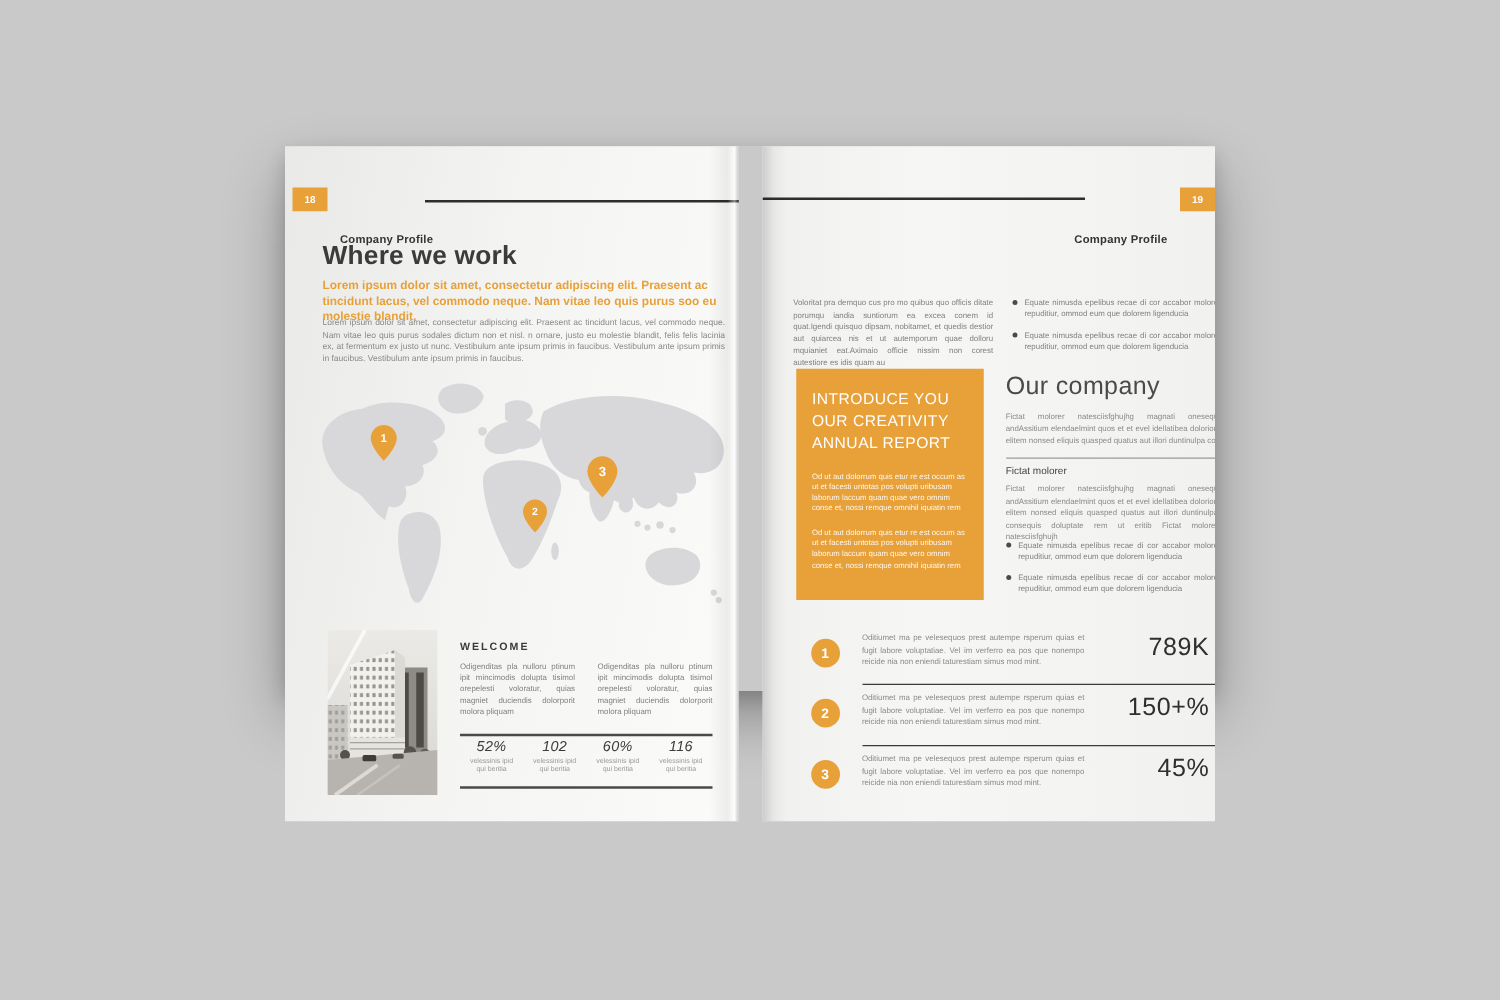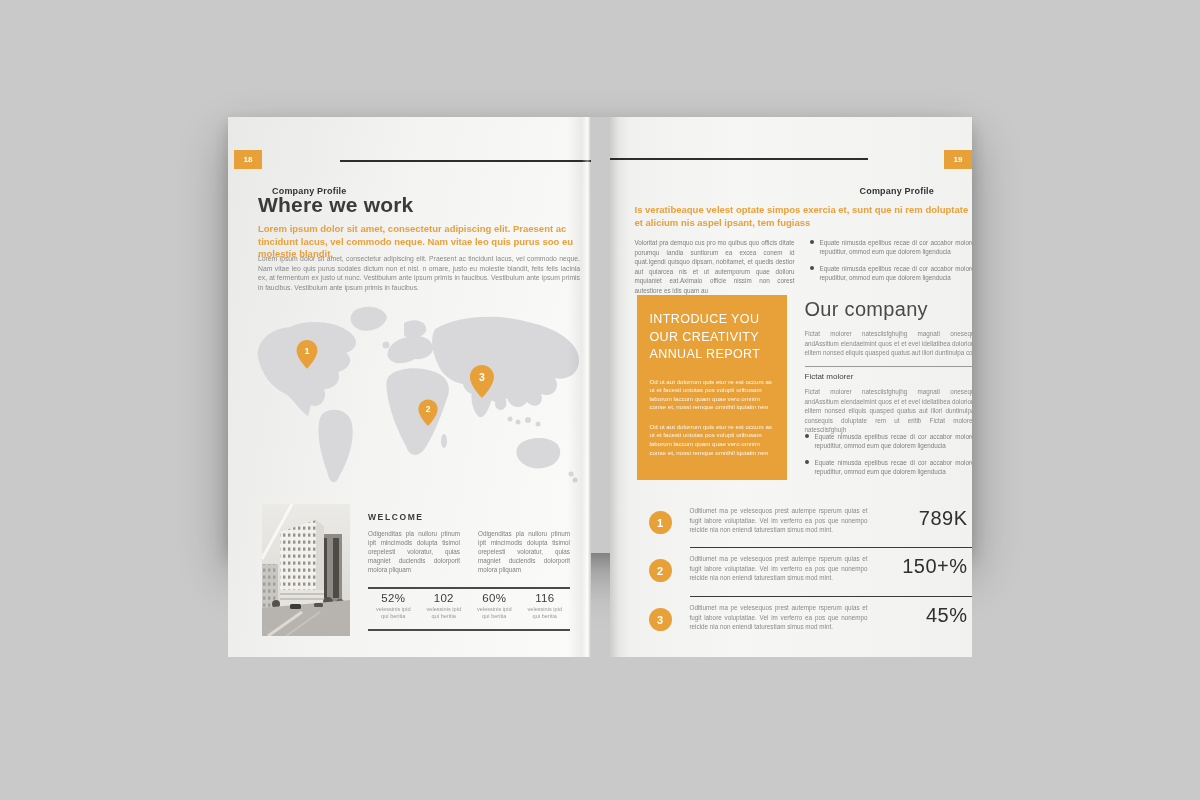--- a/index.html
+++ b/index.html
@@ -46,21 +46,21 @@
   .page-body{position:absolute;left:30px;top:137px;width:322px;margin:0;font-size:6.8px;line-height:9.5px;color:var(--muted,#8A8A8A);text-align:justify;}
   .map-wrap{position:absolute;left:10px;top:182px;width:360px;height:196px;}
   .photo{position:absolute;left:34px;top:387px;width:88px;height:132px;}
   .welcome-h{position:absolute;left:140px;top:395px;font-size:8.5px;font-weight:bold;letter-spacing:1.6px;color:#3b3b3b;}
   .wcol{position:absolute;top:412px;width:92px;margin:0;font-size:6.3px;line-height:9px;color:#808080;text-align:justify;}
   .wcol1{left:140px;} .wcol2{left:250px;}
   .stats-line{position:absolute;left:140px;width:202px;height:1.5px;background:#4a4a4a;}
   .stats-line-top{top:470px;} .stats-line-bottom{top:512px;}
   .stats{position:absolute;left:140px;top:475px;width:202px;display:flex;}
   .stat{flex:1;text-align:center;}
-  .stat-value{font-size:11.5px;color:#3c3c3c;letter-spacing:.3px;}
+  .stat-value{font-size:11.5px;color:#3c3c3c;letter-spacing:.3px;font-style:italic;}
   .stat-caption{margin:2px auto 0;width:42px;font-size:5.6px;line-height:7px;color:#9a9a9a;}
   
   .intro{position:absolute;left:25px;top:86px;width:340px;margin:0;font-size:9.5px;font-weight:bold;line-height:13px;color:var(--accent,#E8A039);}
   .col-left{position:absolute;left:25px;top:121px;width:160px;margin:0;font-size:6.3px;line-height:9.5px;color:#808080;text-align:justify;}
   .col-right{position:absolute;left:200px;top:121px;width:165px;}
   .bullet-item{display:flex;gap:6px;margin-bottom:8px;}
   .dot{flex:0 0 4px;height:4px;border-radius:50%;background:#4a4a4a;margin-top:2px;}
   .bullet-text{font-size:6.3px;line-height:9px;color:#808080;text-align:justify;}
   .intro-box{position:absolute;left:27px;top:178px;width:150px;height:185px;background:var(--accent,#E8A039);box-sizing:border-box;padding:16px 13px;}
   .intro-box-title{color:#fff;font-size:12.5px;line-height:17.5px;font-weight:300;letter-spacing:.4px;}
@@ -193,21 +193,20 @@
       </div>
     </div>
     <div class="stats-line stats-line-bottom"></div>
   </section>
 
   <section class="page page-right">
     <div class="hdr-rule hdr-rule-right"></div>
     <div class="hdr-title hdr-title-right">Company Profile</div>
     <div class="pn-badge pn-right">19</div>
 
-    <p class="intro">Is veratibeaque velest optate simpos exercia et, sunt que ni rem doluptate et alicium nis aspel ipsant, tem fugiass</p>
     <p class="col-left">Voloritat pra demquo cus pro mo quibus quo officis ditate porumqu iandia suntiorum ea excea conem id quat.Igendi quisquo dipsam, nobitamet, et quedis destior aut quiarcea nis et ut autemporum quae dolloru mquianiet eat.Aximaio officie nissim non corest autestiore es idis quam au</p>
     <div class="col-right">
       <div class="bullet-item">
         <span class="dot"></span>
         <span class="bullet-text">Equate nimusda epelibus recae di cor accabor molore repuditiur, ommod eum que dolorem ligenducia</span>
       </div>
       <div class="bullet-item">
         <span class="dot"></span>
         <span class="bullet-text">Equate nimusda epelibus recae di cor accabor molore repuditiur, ommod eum que dolorem ligenducia</span>
       </div>

